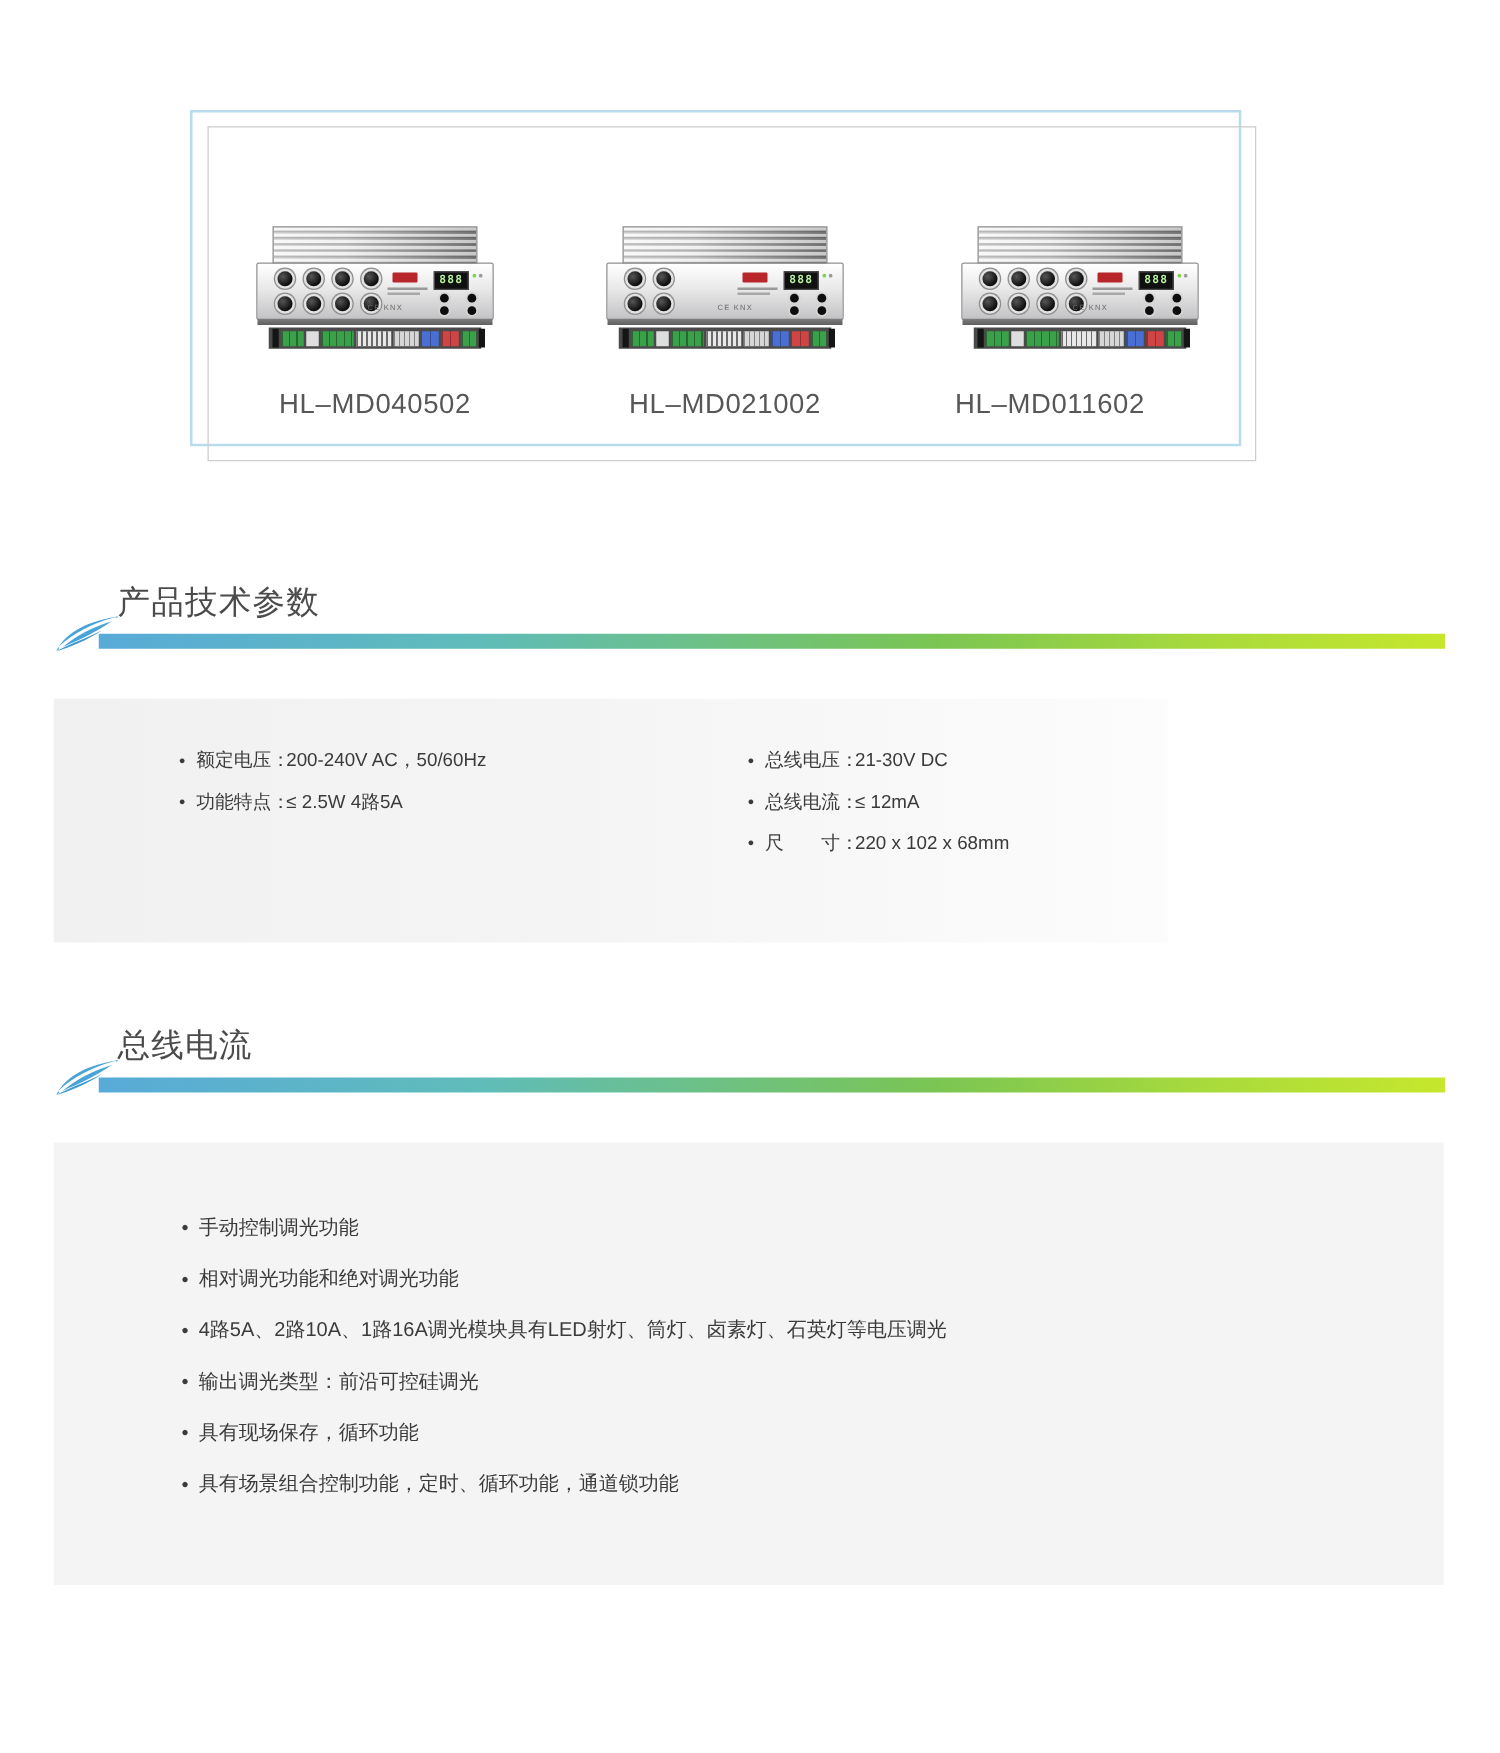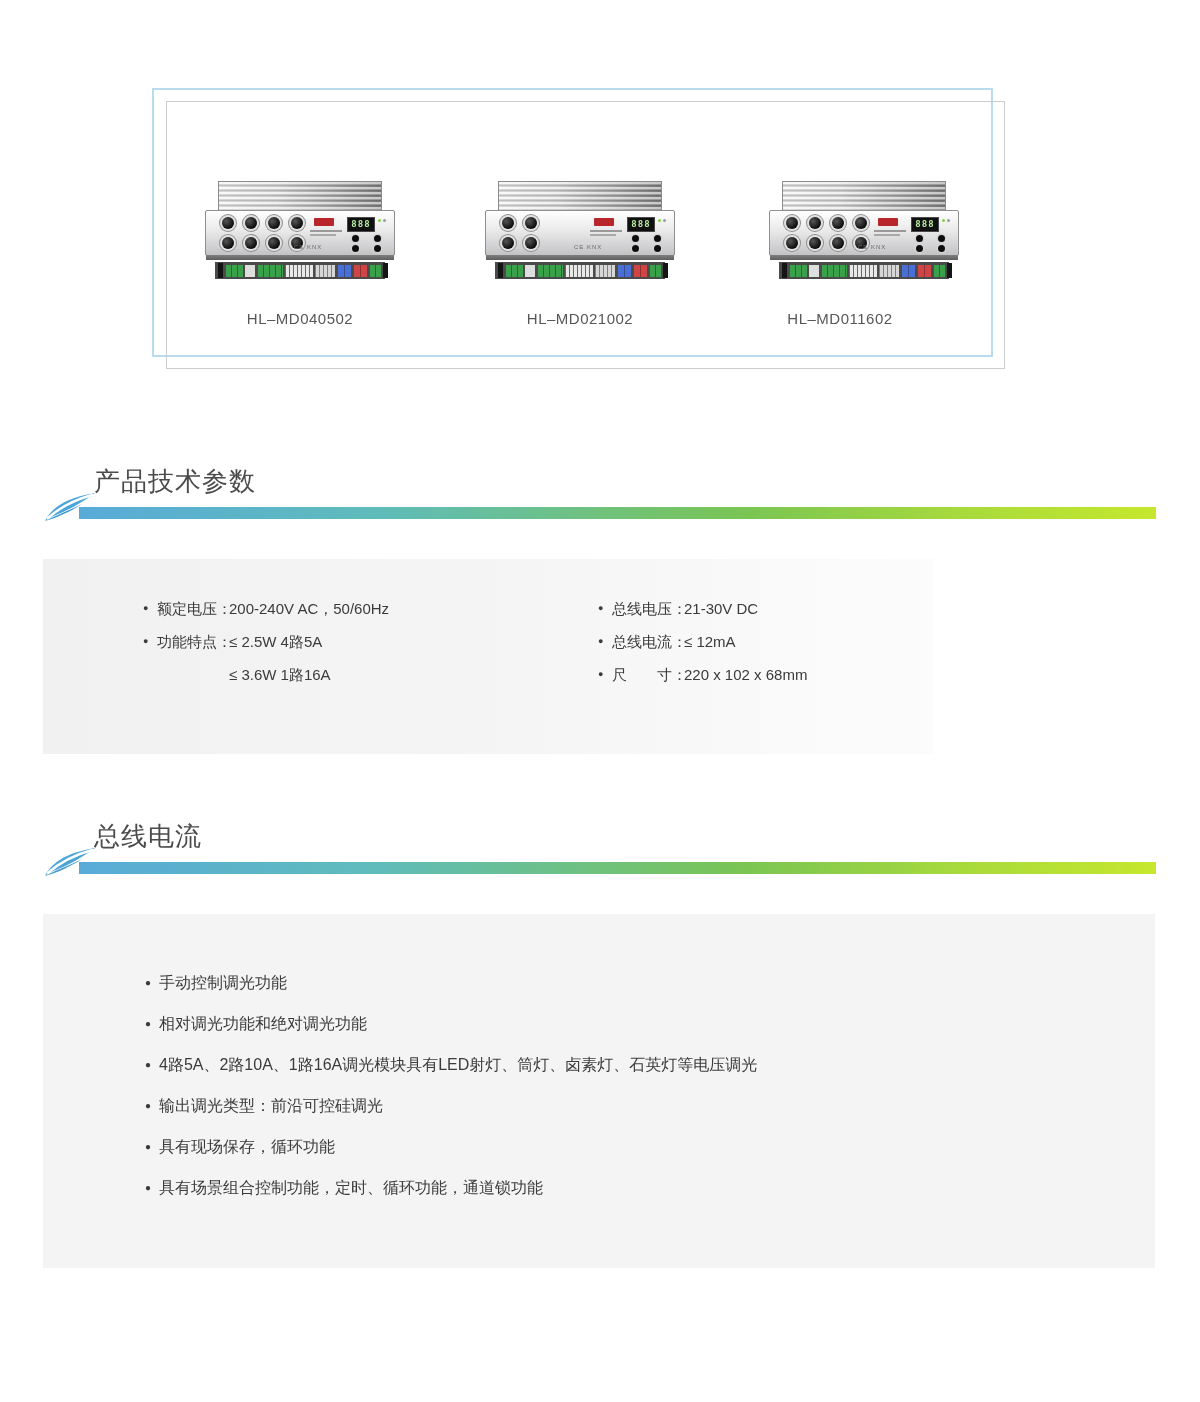--- a/index.html
+++ b/index.html
@@ -38,21 +38,21 @@
     display:flex;align-items:center;gap:2px;padding:0 3px;box-sizing:border-box;}
   .seg{height:12px;flex:0 0 auto;}
   .seg.tab{width:5px;height:15px;background:#151515;}
   .seg.green{background:repeating-linear-gradient(90deg, rgba(0,0,0,.35) 0 1px, rgba(0,0,0,0) 1px 6px),#3ba04a;}
   .seg.g1{width:18px;} .seg.g2{width:26px;} .seg.g3{width:12px;}
   .seg.light{width:10px;background:#dedede;}
   .seg.grid{width:28px;background:repeating-linear-gradient(90deg,#6a6a6a 0 1px, rgba(0,0,0,0) 1px 4px),#e8e8e8;}
   .seg.grid2{width:20px;background:repeating-linear-gradient(90deg,#808080 0 1px, rgba(0,0,0,0) 1px 4px),#d6d6d6;}
   .seg.blue{width:14px;background:repeating-linear-gradient(90deg, rgba(0,0,0,.3) 0 1px, rgba(0,0,0,0) 1px 7px),#4a6fd4;}
   .seg.red{width:14px;background:repeating-linear-gradient(90deg, rgba(0,0,0,.3) 0 1px, rgba(0,0,0,0) 1px 7px),#cf4545;}
-  .dev-label{position:absolute;top:310px;width:240px;text-align:center;font-size:15px;letter-spacing:.5px;color:#575757;}
+  .dev-label{position:absolute;top:310px;width:240px;text-align:center;font-size:22px;letter-spacing:.5px;color:#575757;}
   
   .sec-title{position:absolute;left:94px;font-size:26px;line-height:30px;color:#4b4b4b;letter-spacing:1px;}
   .sec-title.t1{top:466px;} .sec-title.t2{top:821px;}
   .grad-bar{position:absolute;left:79px;width:1077px;height:12px;
     background:linear-gradient(90deg,#58abd8 0%,#5fbcba 28%,#7ac553 62%,#a8da3c 82%,#c6e72d 100%);}
   .grad-bar.b1{top:507px;} .grad-bar.b2{top:862px;}
   .leaf{position:absolute;left:44px;width:52px;height:30px;}
   .leaf.l1{top:492px;} .leaf.l2{top:847px;}
   
   .specs-panel{position:absolute;left:43px;top:559px;width:891px;height:195px;
@@ -225,25 +225,20 @@
     <span class="spec-value">200-240V AC，50/60Hz</span>
   </div>
 
   <div class="spec-line">
     <span class="spec-dot">●</span>
     <span class="spec-label">功能特点：</span>
     <span class="spec-value">≤ 2.5W 4路5A</span>
   </div>
 
 
-  <div class="spec-line">
-    <span class="spec-dot"></span>
-    <span class="spec-label"></span>
-    <span class="spec-value">≤ 3.6W 1路16A</span>
-  </div>
 </div>
     <div class="spec-col right">
   <div class="spec-line">
     <span class="spec-dot">●</span>
     <span class="spec-label">总线电压：</span>
     <span class="spec-value">21-30V DC</span>
   </div>
 
   <div class="spec-line">
     <span class="spec-dot">●</span>

